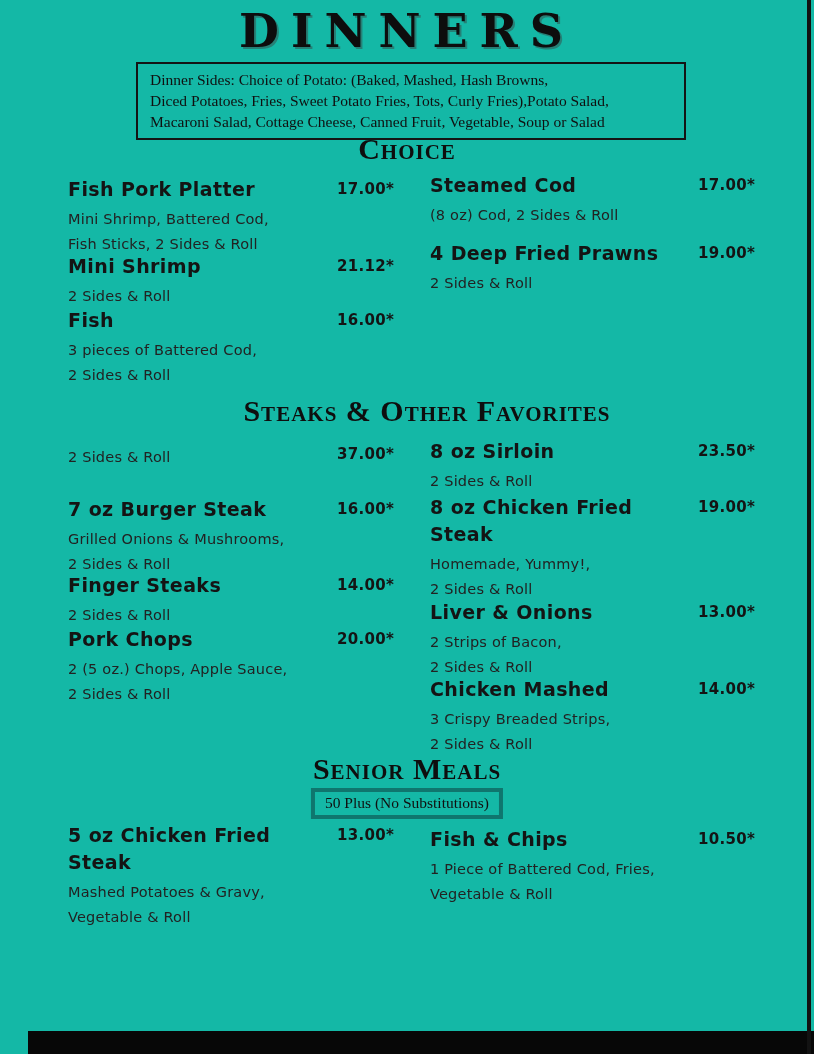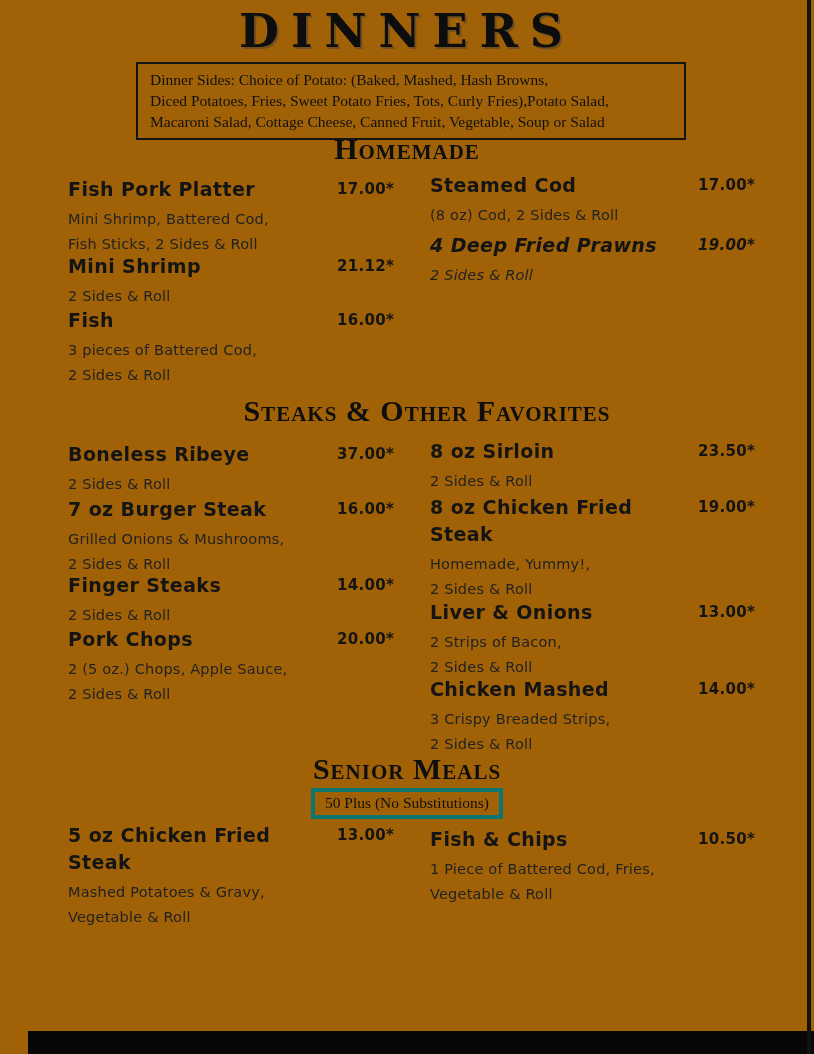--- a/index.html
+++ b/index.html
@@ -1,20 +1,20 @@
 <!DOCTYPE html>
 <html><head>
 <meta charset="utf-8">
 <style>
   html,body{margin:0;padding:0;background:#e8e8e8;}
   .page{
     position:relative;
     width:814px;height:1054px;
     margin:0 auto;
-    background:#a16207;
+    background:#14b8a6;
     overflow:hidden;
     font-family:"DejaVu Sans", sans-serif;
     color:#111;
   }
   .menu-title{
     position:absolute;top:4px;left:0;width:100%;
     text-align:center;
     font-family:"DejaVu Serif", serif;
     font-weight:bold;
     font-size:46px;
@@ -92,21 +92,21 @@
 <body>
 
 <div class="page">
 
   <div class="menu-title">DINNERS</div>
 
   <div class="sides-box">Dinner Sides:  Choice of Potato:  (Baked, Mashed, Hash Browns,
 Diced Potatoes, Fries, Sweet Potato Fries, Tots, Curly Fries),Potato Salad,
 Macaroni Salad, Cottage Cheese, Canned Fruit, Vegetable, Soup or Salad</div>
 
-  <div class="section-title" style="top:132px;">Homemade</div>
+  <div class="section-title" style="top:132px;">Choice</div>
 
   <div class="item col-left" style="top:176px;left:68px;width:380px;">
     <div class="item-name">Fish Pork Platter</div>
     <div class="item-price">17.00*</div>
     <div class="item-desc">Mini Shrimp, Battered Cod,
 Fish Sticks, 2 Sides &amp; Roll</div>
   </div>
   <div class="item col-left" style="top:253px;left:68px;width:380px;">
     <div class="item-name">Mini Shrimp</div>
     <div class="item-price">21.12*</div>
@@ -117,30 +117,29 @@
     <div class="item-price">16.00*</div>
     <div class="item-desc">3 pieces of Battered Cod,
 2 Sides &amp; Roll</div>
   </div>
 
   <div class="item col-right" style="top:172px;left:430px;width:384px;">
     <div class="item-name">Steamed Cod</div>
     <div class="item-price">17.00*</div>
     <div class="item-desc">(8 oz) Cod, 2 Sides &amp; Roll</div>
   </div>
-  <div class="item col-right" style="top:232px;left:430px;width:384px;font-style:italic;">
+  <div class="item col-right" style="top:240px;left:430px;width:384px;">
     <div class="item-name">4 Deep Fried Prawns</div>
     <div class="item-price">19.00*</div>
     <div class="item-desc">2 Sides &amp; Roll</div>
   </div>
 
   <div class="section-title" style="top:394px;margin-left:20px;">Steaks &amp; Other Favorites</div>
 
   <div class="item col-left" style="top:441px;left:68px;width:380px;">
-    <div class="item-name">Boneless Ribeye</div>
     <div class="item-price">37.00*</div>
     <div class="item-desc">2 Sides &amp; Roll</div>
   </div>
   <div class="item col-left" style="top:496px;left:68px;width:380px;">
     <div class="item-name">7 oz Burger Steak</div>
     <div class="item-price">16.00*</div>
     <div class="item-desc">Grilled Onions &amp; Mushrooms,
 2 Sides &amp; Roll</div>
   </div>
   <div class="item col-left" style="top:572px;left:68px;width:380px;">

